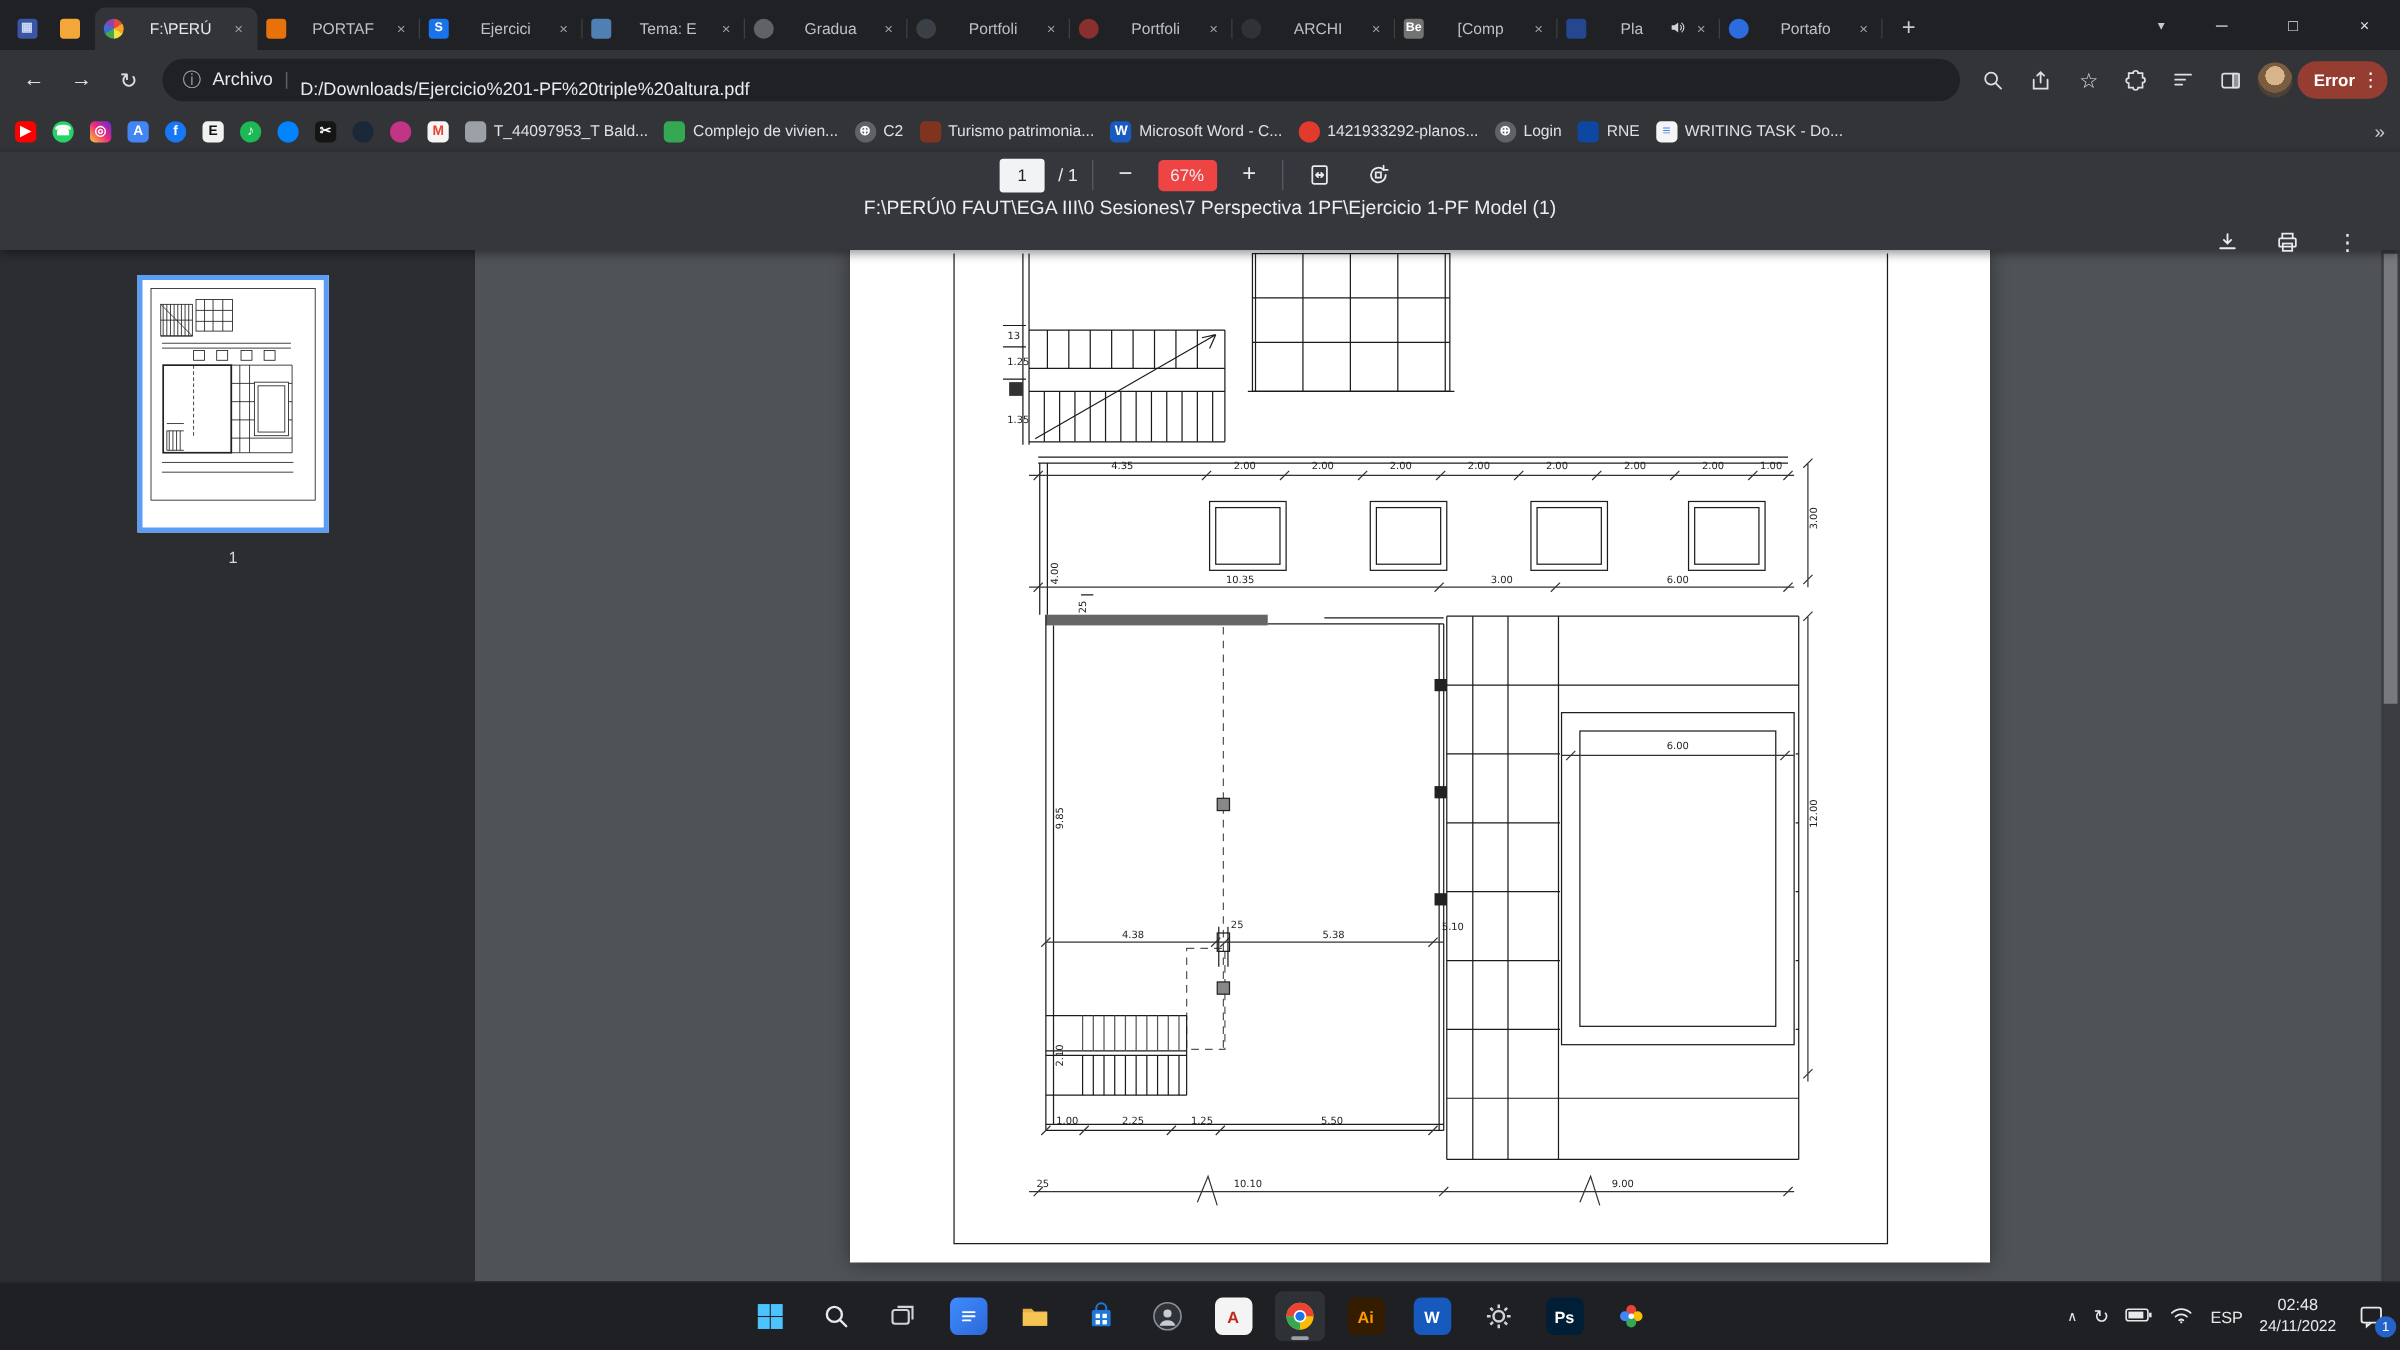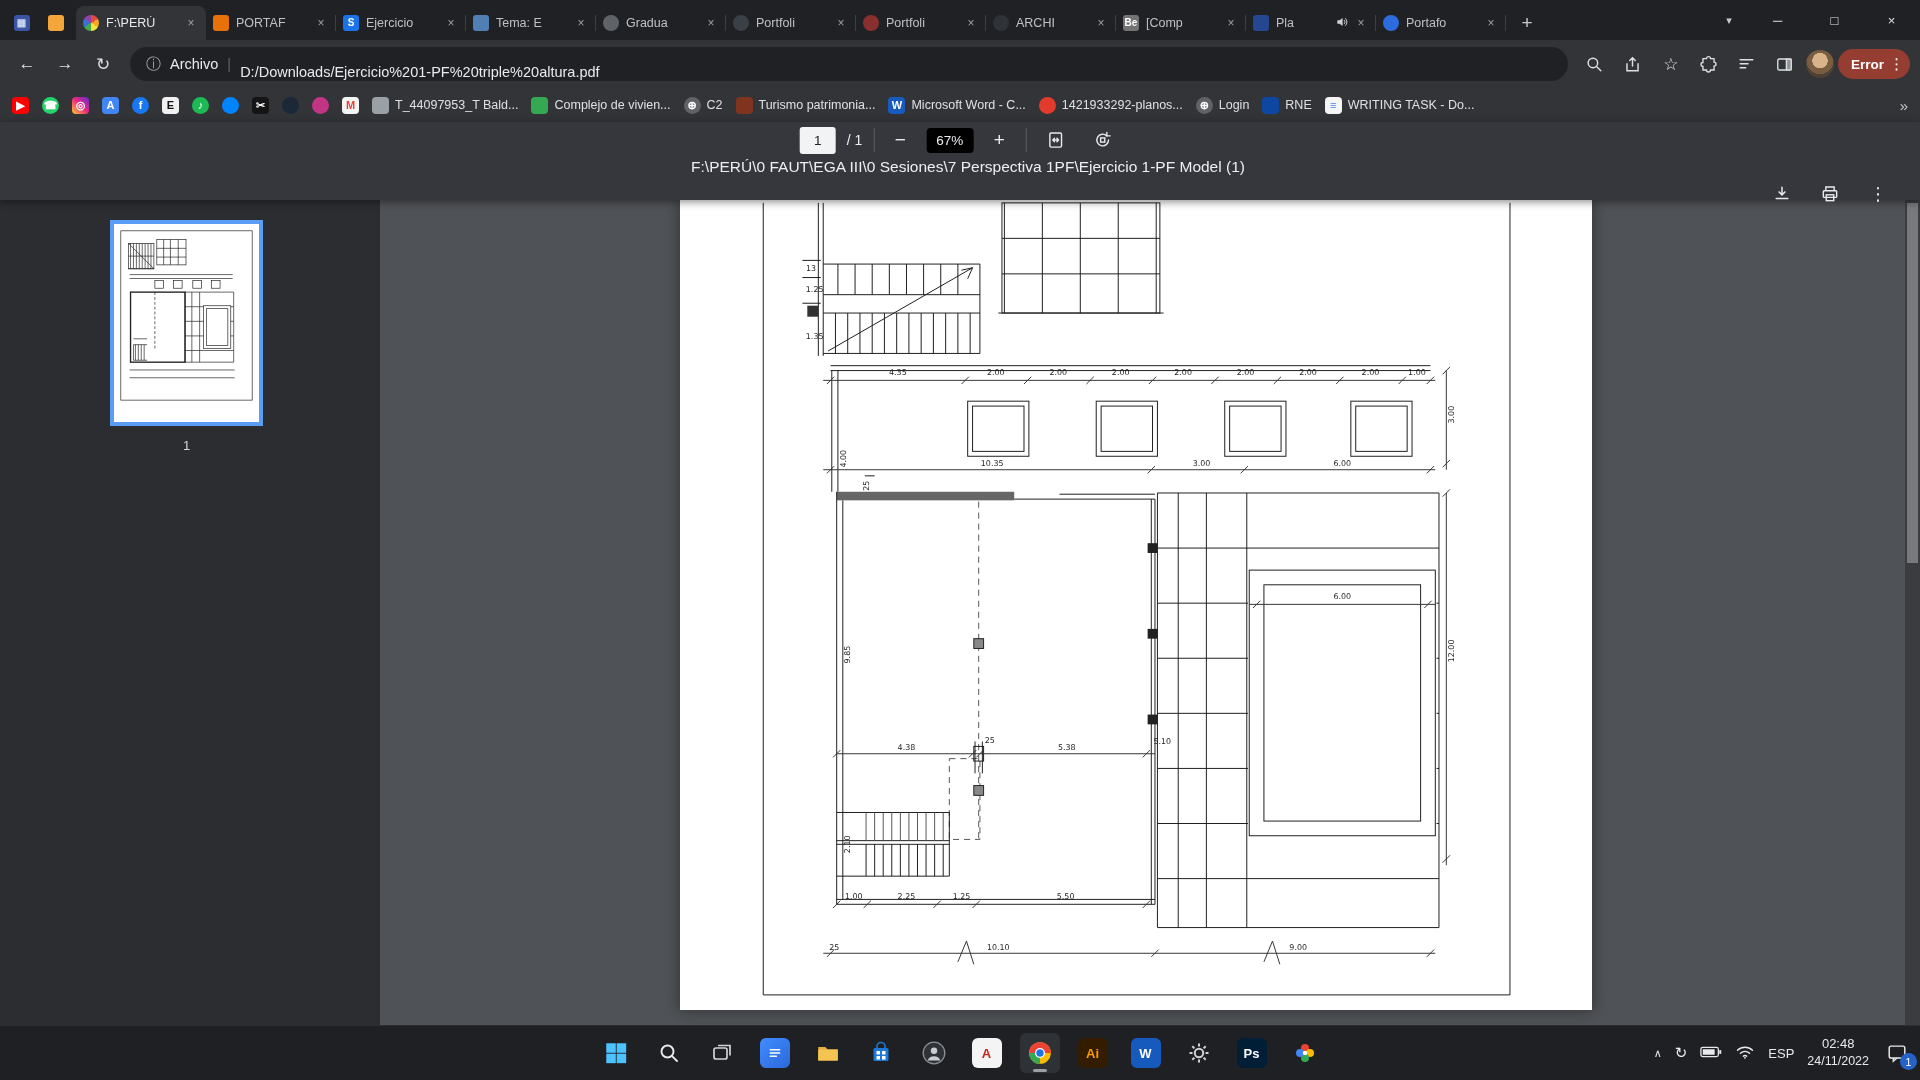--- a/index.html
+++ b/index.html
@@ -10,21 +10,21 @@
   
   .tabstrip{position:absolute;left:0;top:0;width:1920px;height:40px;background:#1f2124;
     display:flex;align-items:flex-end;padding-left:8px;}
   .pinned-tab{width:34px;height:34px;display:flex;align-items:center;justify-content:center;flex:none;}
   .tab{width:130px;height:34px;border-radius:8px 8px 0 0;display:flex;align-items:center;
     padding:0 7px;color:#bdc1c6;font-size:12.5px;flex:none;position:relative;}
   .tab:not(.active)::after{content:"";position:absolute;right:0;top:9px;height:16px;width:1px;background:#3c4043;}
   .tab.active{background:#323438;color:#e8eaed;}
   .fav{width:16px;height:16px;border-radius:3px;margin-right:7px;flex:none;display:flex;
     align-items:center;justify-content:center;font-size:10px;font-weight:bold;line-height:1;}
-  .tab-title{flex:1;white-space:nowrap;overflow:hidden;}
+  .tab-title{flex:1;white-space:nowrap;overflow:hidden;text-align:center;}
   .tab-close{width:16px;height:16px;flex:none;border-radius:50%;font-size:12px;line-height:16px;
     text-align:center;color:#9aa0a6;}
   .speaker{flex:none;margin-right:4px;}
   .newtab-btn{width:30px;height:30px;margin:0 0 2px 6px;display:flex;align-items:center;justify-content:center;
     color:#c6cacd;font-size:19px;border-radius:50%;flex:none;}
   .strip-right{margin-left:auto;display:flex;height:40px;align-items:stretch;}
   .chev-btn{width:40px;display:flex;align-items:center;justify-content:center;color:#c6cacd;font-size:11px;}
   .winbtn{width:57px;display:flex;align-items:center;justify-content:center;color:#dfe2e6;font-size:13px;}
 
   
@@ -54,21 +54,21 @@
   .pdfbar{position:absolute;left:0;top:122px;width:1920px;height:78px;background:#35373c;
     display:flex;align-items:center;padding:0 24px;z-index:3;box-shadow:0 2px 8px rgba(0,0,0,.45);flex-direction:column;}
   .iconbtn{width:36px;height:36px;border-radius:50%;display:flex;align-items:center;justify-content:center;flex:none;}
   .pdf-title{font-size:15.5px;color:#eceef1;margin-left:16px;white-space:nowrap;}
   .pdf-center{position:absolute;left:50%;transform:translateX(-50%);display:flex;align-items:center;gap:11px;}
   .page-input{width:36px;height:27px;border:none;border-radius:3px;background:#f1f3f4;color:#202124;
     text-align:center;font-size:13.5px;font-family:"Liberation Sans",sans-serif;}
   .page-of{font-size:14px;color:#eceef1;}
   .vdiv{width:1px;height:24px;background:#5a5d63;}
   .zoombtn{width:30px;height:30px;display:flex;align-items:center;justify-content:center;font-size:19px;color:#e8eaed;}
-  .zoom-chip{background:#000000;border-radius:4px;padding:5px 10px;font-size:13.5px;color:#eceef1;}
+  .zoom-chip{background:#ef4444;border-radius:4px;padding:5px 10px;font-size:13.5px;color:#eceef1;}
   .pdf-right{margin-left:auto;display:flex;gap:12px;align-items:center;}
 
   
   .content{position:absolute;left:0;top:200px;width:1920px;height:825px;background:#4f5256;}
   .thumb-panel{position:absolute;left:0;top:0;width:380px;height:100%;background:#2b2d31;}
   .thumbnail{position:absolute;left:110px;top:20px;width:153px;height:206px;background:#fff;
     border:4px solid #5b9cf5;}
   .thumb-label{position:absolute;left:110px;top:238px;width:153px;text-align:center;color:#d5d8db;font-size:13px;}
   .viewer{position:absolute;left:380px;top:0;right:0;bottom:0;background:#4f5256;}
   .page{position:absolute;left:300px;top:0;width:912px;height:810px;background:#fff;
@@ -114,21 +114,21 @@
       <span class="tab-title">F:\PERÚ</span>
       <span class="tab-close">×</span>
     </div>
     <div class="tab">
       <span class="fav" style="background: rgb(232, 113, 10);"></span>
       <span class="tab-title">PORTAF</span>
       <span class="tab-close">×</span>
     </div>
     <div class="tab">
       <span class="fav" style="background: rgb(26, 115, 232); color: rgb(255, 255, 255);">S</span>
-      <span class="tab-title">Ejercicio</span>
+      <span class="tab-title">Ejercici</span>
       <span class="tab-close">×</span>
     </div>
     <div class="tab">
       <span class="fav" style="background: rgb(79, 127, 179);"></span>
       <span class="tab-title">Tema: E</span>
       <span class="tab-close">×</span>
     </div>
     <div class="tab">
       <span class="fav" style="background: rgb(95, 99, 104); border-radius: 50%;"></span>
       <span class="tab-title">Gradua</span>

